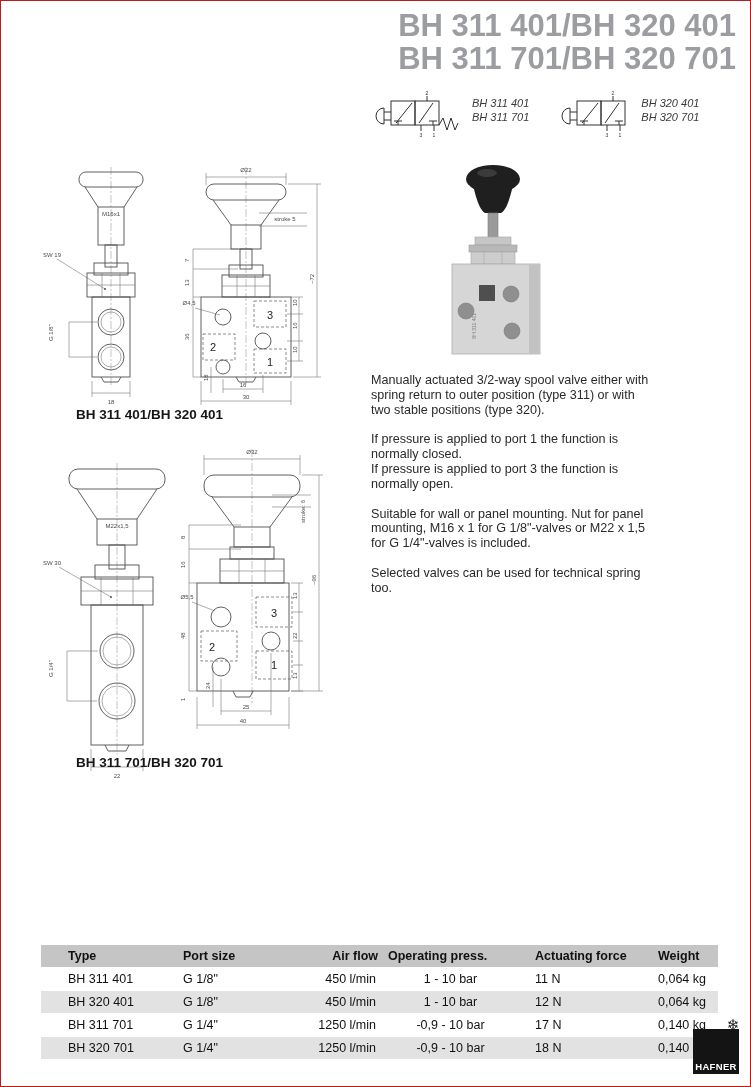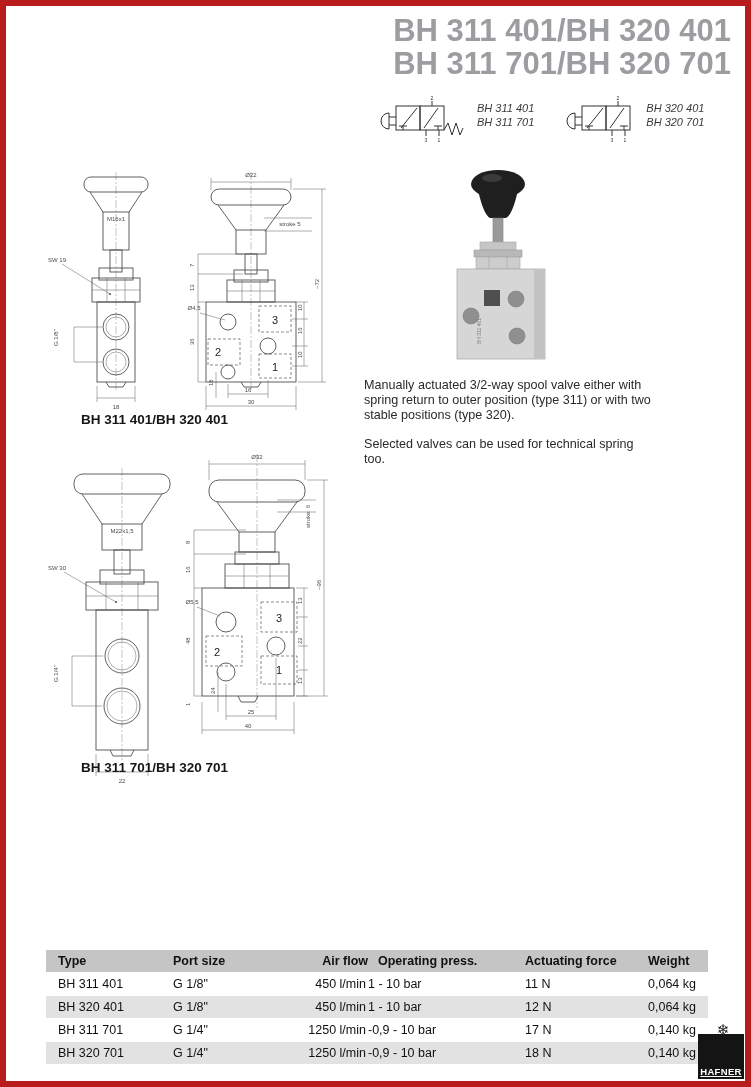--- a/index.html
+++ b/index.html
@@ -1,57 +1,57 @@
 <!DOCTYPE html>
 <html><head>
 <meta charset="utf-8">
 <style>
   html,body{margin:0;padding:0;background:#fff;}
-  .page{position:relative;width:751px;height:1087px;background:#fff;border:6px solid #b91c1c;
+  .page{position:relative;width:751px;height:1087px;background:#fff;border:1px solid #b91c1c;
         box-sizing:border-box;font-family:"Liberation Sans",sans-serif;overflow:hidden;}
   
   .title{position:absolute;top:8px;right:14px;text-align:right;font-weight:bold;
          font-size:31px;line-height:33px;color:#9b9da0;letter-spacing:0px;}
   
   .symbols{position:absolute;left:370px;top:90px;display:flex;gap:28px;align-items:flex-start;}
   .symgroup{display:flex;align-items:flex-start;}
   .symlabels{margin-left:6px;margin-top:6px;font-style:italic;font-size:11px;line-height:13.5px;color:#3a3a3a;}
   
   .drawing1{position:absolute;left:40px;top:158px;}
   .drawing2{position:absolute;left:40px;top:438px;}
   .caption{position:absolute;left:75px;font-weight:bold;font-size:13.5px;color:#161616;}
   .caption1{top:406px;}
   .caption2{top:754px;}
   
   .photo{position:absolute;left:448px;top:158px;}
   
   .description{position:absolute;left:358px;top:372px;width:292px;font-size:12.6px;
                line-height:14.8px;color:#2a2a2a;}
-  .description p{margin:0 0 15px 0;}
+  .description p{margin:0 0 15px 12px;}
   
   .spec-table{position:absolute;left:40px;top:944px;border-collapse:separate;border-spacing:0;
               font-size:12.5px;color:#111;}
   .spec-table th,.spec-table td{height:22px;padding:0;font-weight:normal;white-space:nowrap;
               border-bottom:1px solid #fff;vertical-align:middle;}
   .spec-table th{font-weight:bold;text-align:left;}
-  .spec-table .c1{width:110px;padding-left:12px;}
+  .spec-table .c1{width:110px;padding-left:27px;}
   .spec-table .c2{width:100px;padding-left:5px;}
   .spec-table th.c3{width:85px;padding-left:10px;text-align:right;}
   .spec-table td.c3{width:85px;text-align:right;padding-right:2px;}
   .spec-table th.c4{width:135px;padding-left:10px;margin-top:31px;}
-  .spec-table td.c4{width:135px;text-align:left;}
+  .spec-table td.c4{width:135px;text-align:center;}
   .spec-table .c5{width:115px;padding-left:12px;}
   .spec-table .c6{width:60px;padding-left:8px;}
   .spec-table .c7{width:30px;text-align:center;background:#fff !important;font-size:15px;color:#222;}
   .spec-table tr.hdr .shade{background:#c5c5c5;}
   .spec-table tr.alt .shade{background:#e2e2e2;}
   
   .logo{position:absolute;left:692px;top:1028px;width:46px;height:45px;background:#141414;
         display:flex;align-items:flex-end;justify-content:center;}
-  .logo span{color:#fff;font-size:9.5px;font-weight:bold;letter-spacing:0.3px;padding-bottom:2px;text-decoration:underline;}
+  .logo span{color:#fff;font-size:9.5px;font-weight:bold;letter-spacing:0.3px;padding-bottom:2px;}
   
   svg .ln{stroke:#4f4f4f;stroke-width:0.9;fill:none;}
   svg .thin{stroke:#6a6a6a;stroke-width:0.55;fill:none;}
   svg .cl{stroke:#8a8a8a;stroke-width:0.5;fill:none;stroke-dasharray:8 2 2 2;}
   svg .dash{stroke:#5a5a5a;stroke-width:0.7;fill:none;stroke-dasharray:3 2;}
   svg .dtx{font-family:"Liberation Sans",sans-serif;font-size:6px;fill:#4a4a4a;}
   svg .ptx{font-family:"Liberation Sans",sans-serif;font-size:11px;fill:#222;}
   svg .sym{stroke:#333;stroke-width:1;fill:none;}
   svg .stx{font-family:"Liberation Sans",sans-serif;font-size:5px;fill:#333;}
 </style>
@@ -239,20 +239,23 @@
       <circle cx="62" cy="135" r="8" fill="#8f8f8f" stroke="#7b7b7b" stroke-width="0.6"></circle>
       <circle cx="17" cy="152" r="8" fill="#8f8f8f" stroke="#7b7b7b" stroke-width="0.6"></circle>
       <circle cx="63" cy="172" r="8" fill="#8f8f8f" stroke="#7b7b7b" stroke-width="0.6"></circle>
       <rect x="30" y="126" width="16" height="16" fill="#4f4f4f"></rect>
     </g>
     <text transform="rotate(-90 27 180)" x="27" y="180" font-size="5" fill="#7d7d7d" font-family="Liberation Sans, sans-serif">BH 311 401</text>
   </svg>
 
   <div class="description">
     <p>Manually actuated 3/2-way spool valve either with spring return to outer position (type 311) or with two stable positions (type 320).</p>
+    <p><span>If pressure is applied to port 1 the function is normally closed.</span><br>
+       <span>If pressure is applied to port 3 the function is normally open.</span></p>
+    <p>Suitable for wall or panel mounting. Nut for panel mounting, M16 x 1 for G 1/8"-valves or M22 x 1,5 for G 1/4"-valves is included.</p>
     <p>Selected valves can be used for technical spring too.</p>
   </div>
 
   <svg class="drawing2" width="310" height="345" viewBox="0 0 310 345">
     <g>
       <line class="cl" x1="76" y1="24" x2="76" y2="318"></line>
       <rect class="ln" x="28" y="30" width="96" height="20" rx="9"></rect>
       <line class="ln" x1="36" y1="50" x2="56" y2="80"></line>
         <line class="ln" x1="116" y1="50" x2="96" y2="80"></line>
       <rect class="ln" x="56" y="80" width="40" height="26"></rect>

